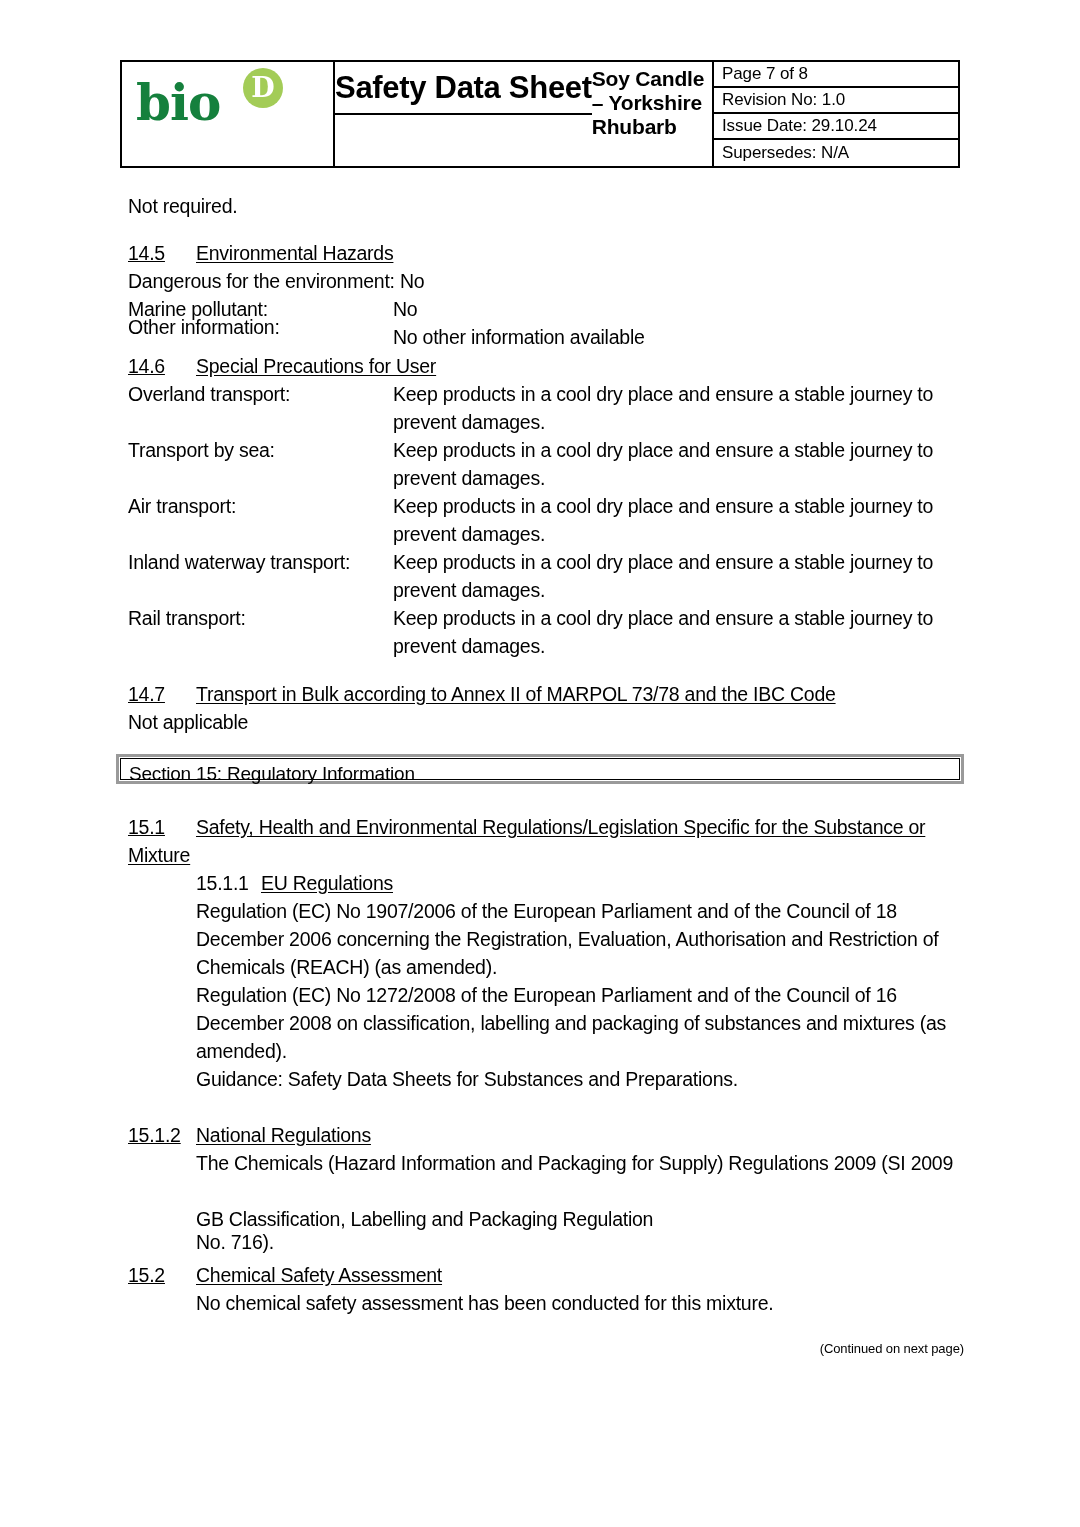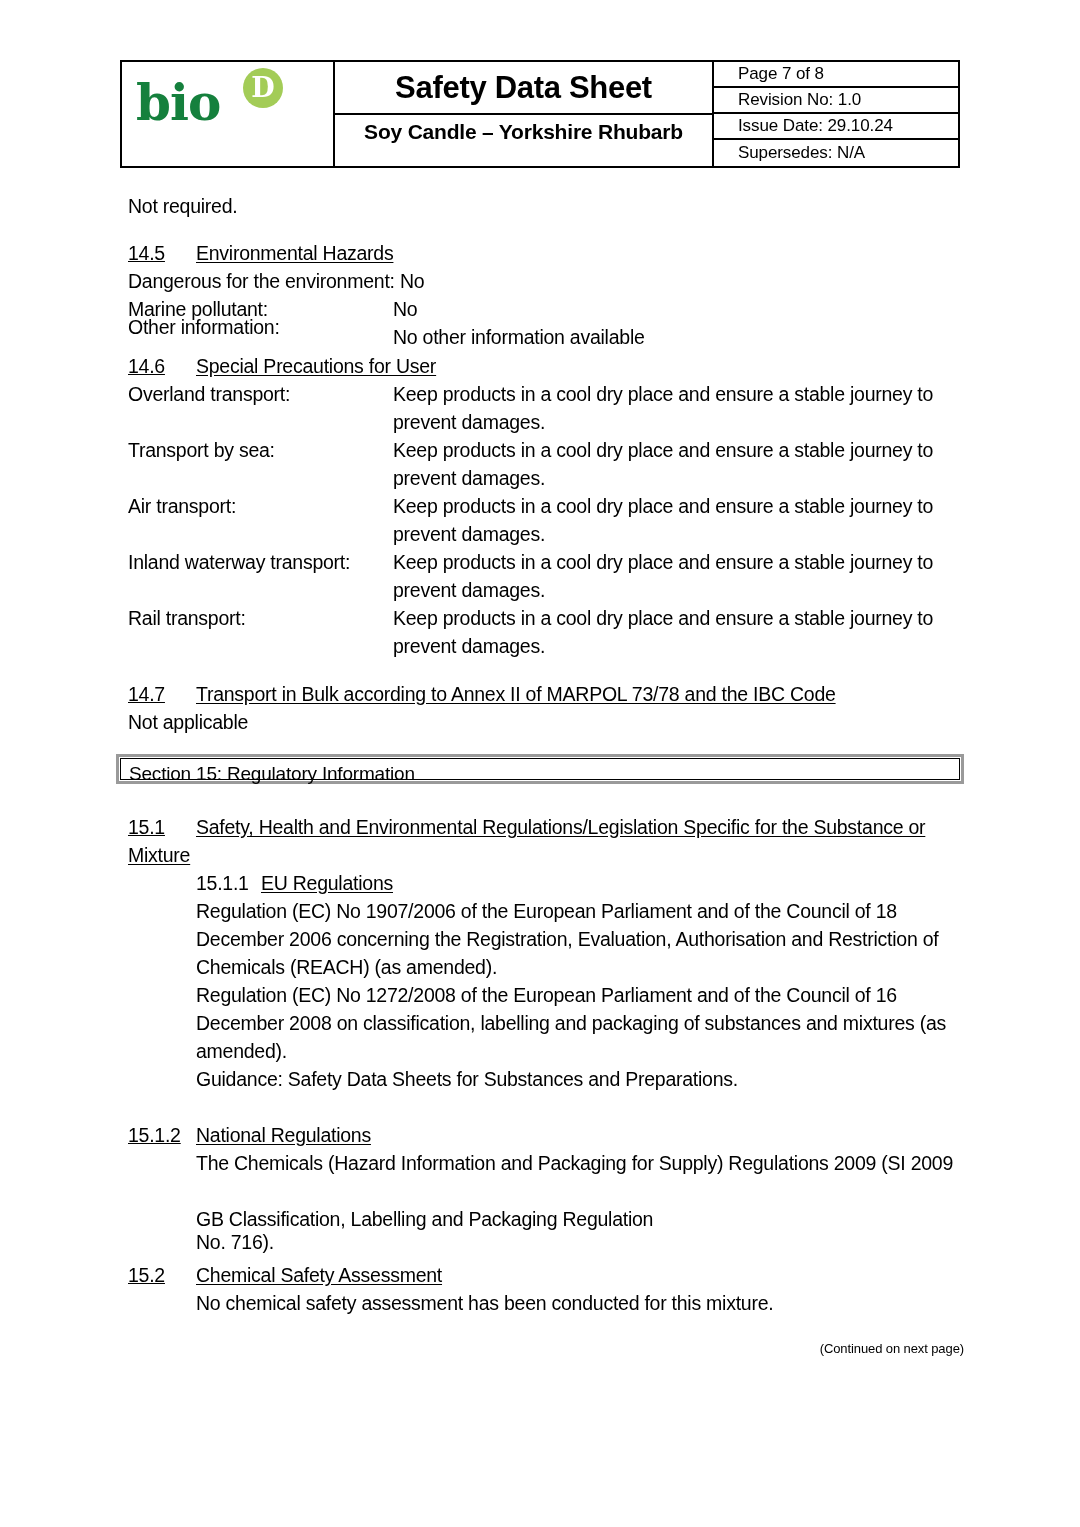--- a/index.html
+++ b/index.html
@@ -71,21 +71,20 @@
     font-size: 27px;
     line-height: 40px;
     text-align: center;
   }
 
   .hdr-mid {
     width: 379px;
     border-right: 2px solid #000;
     box-sizing: border-box;
     display: flex;
-    flex-direction: column;
   }
   .hdr-title {
     height: 53px;
     border-bottom: 2px solid #000;
     box-sizing: border-box;
     display: flex;
     align-items: center;
     justify-content: center;
     font-size: 31px;
     font-weight: bold;
@@ -107,21 +106,21 @@
     display: flex;
     flex-direction: column;
     box-sizing: border-box;
   }
   .hdr-cell {
     height: 26px;
     border-bottom: 2px solid #000;
     box-sizing: border-box;
     display: flex;
     align-items: center;
-    padding-left: 24px;
+    padding-left: 8px;
     font-size: 17px;
     letter-spacing: -0.1px;
     text-align: center;
   }
   .hdr-cell:last-child { border-bottom: none; }
 
   
   .body-text {
     position: absolute;
     left: 0;

